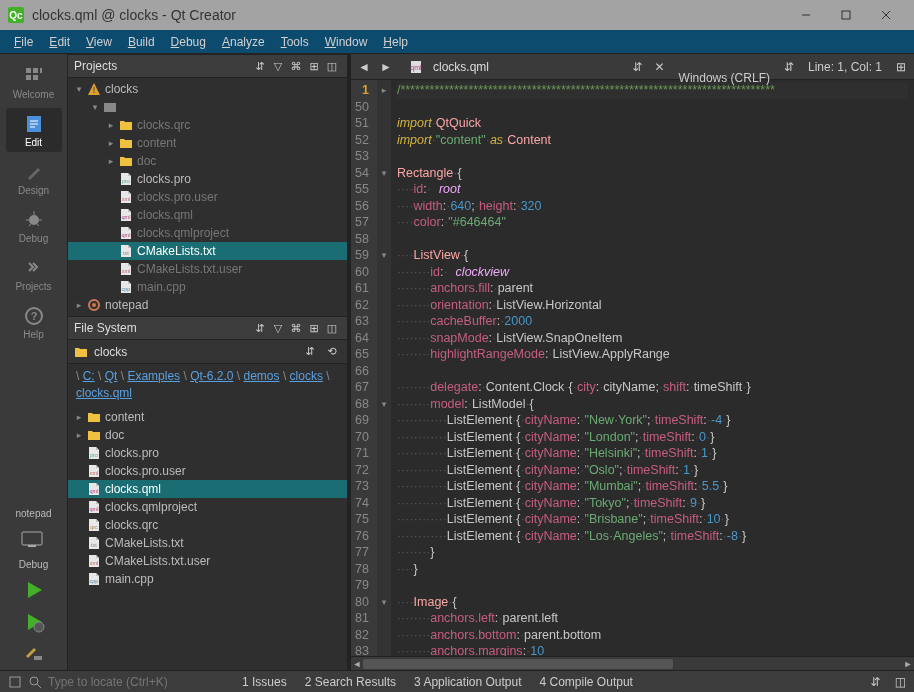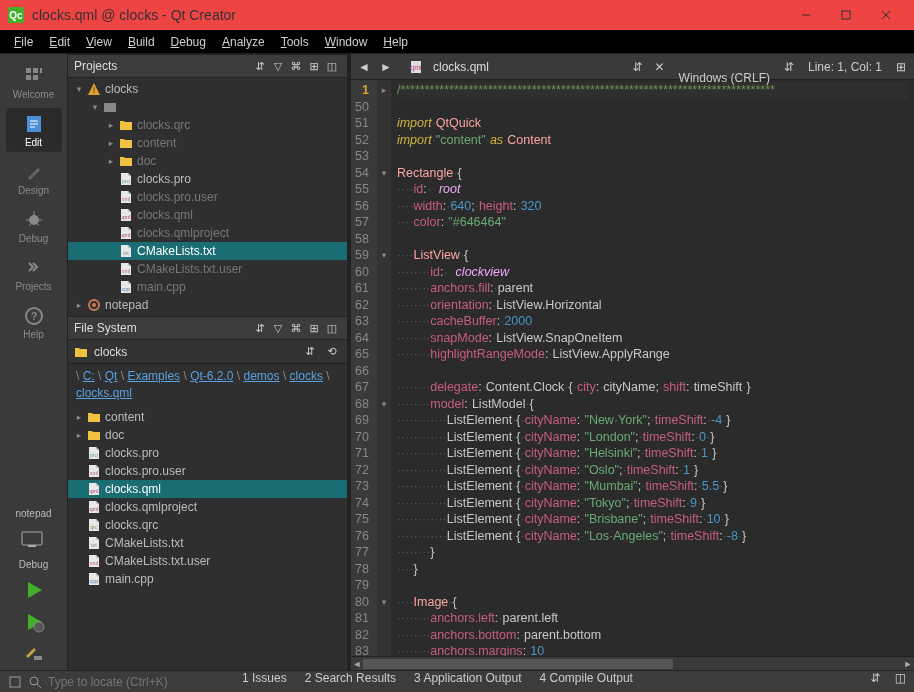--- a/index.html
+++ b/index.html
@@ -1,23 +1,23 @@
 <!DOCTYPE html>
 <html><head>
 <meta charset="utf-8">
 <style>
 * { margin: 0; padding: 0; box-sizing: border-box; font-family: "Segoe UI", sans-serif; }
 body { width: 914px; height: 692px; background: #2b2b2b; color: #bdbdbd; overflow: hidden; font-size: 12px; }
 
-.titlebar { height: 30px; background: #ef4444; display: flex; align-items: center; padding: 0 8px; color: #333; }
+.titlebar { height: 30px; background: #a3a3a3; display: flex; align-items: center; padding: 0 8px; color: #333; }
 .titlebar .icon { width: 16px; height: 16px; background: #43b02a; color: #fff; display: flex; align-items: center; justify-content: center; font-size: 10px; font-weight: bold; margin-right: 8px; border-radius: 2px; }
 .titlebar .title { flex: 1; font-size: 14px; }
 .titlebar .winbtn { width: 40px; height: 30px; display: flex; align-items: center; justify-content: center; cursor: pointer; }
 
-.menubar { height: 24px; background: #000000; display: flex; align-items: center; padding: 0 6px; border-bottom: 1px solid #222; }
+.menubar { height: 24px; background: #0c4a6e; display: flex; align-items: center; padding: 0 6px; border-bottom: 1px solid #222; }
 .menubar .item { padding: 3px 8px; cursor: pointer; color: #d0d0d0; }
 .menubar .item .ul { text-decoration: underline; }
 
 .body { display: flex; height: calc(100% - 30px - 24px - 22px); }
 
 .leftbar { width: 68px; background: #3a3a3a; display: flex; flex-direction: column; align-items: center; border-right: 1px solid #222; padding-top:4px;}
 .leftbar .modebtn { width: 56px; height: 44px; display: flex; flex-direction: column; align-items: center; justify-content: center; margin: 2px 0; cursor: pointer; border-radius: 3px; gap:2px; color:#8a8a8a;}
 .leftbar .modebtn.active { background: #2b2b2b; color:#fff;}
 .leftbar .modebtn .ico { width: 22px; height: 22px; display:flex; align-items:center; justify-content:center;}
 .leftbar .modebtn .lbl { font-size: 10px; }
@@ -69,21 +69,21 @@
 .id { color: #f0abfc; font-style:italic;margin-left:8px;}
 .dot { color: #555; }
 .cmt { color: #6a9955; }
 .cursor-line { background: rgba(255,255,255,0.02);}
 
 .hscroll { height:14px; background:#3a3a3a; border-top:1px solid #222; position:relative;}
 .hscroll .thumb{ position:absolute; left:12px; top:2px; height:10px; width:55%; background:#555; border-radius:2px;}
 .hscroll .arr{ position:absolute; top:0; width:12px; height:14px; display:flex; align-items:center; justify-content:center; color:#aaa; font-size:9px;}
 .hscroll .arr.l{left:0;} .hscroll .arr.r{right:0;}
 
-.statusbar { height: 22px; background: #3c3c3c; display: flex; padding: 0 8px; border-top: 1px solid #222; font-size:12px; gap:14px;}
+.statusbar { height: 22px; background: #3c3c3c; display: flex; align-items: center; padding: 0 8px; border-top: 1px solid #222; font-size:12px; gap:14px;}
 .statusbar .loc { flex: 0 0 220px; display:flex; align-items:center; gap:6px;}
 .statusbar .loc input { background: transparent; border: none; color: #999; font-size: 12px; outline: none; width:180px;}
 .statusbar .pane { color: #ccc; cursor: pointer; }
 
 .fsbar{ height:24px; background:#333; display:flex; align-items:center; padding:0 6px; gap:4px; border-bottom:1px solid #222;}
 .fsbar .ico{width:16px; display:inline-flex;}
 .fsbar .lbl{flex:1; color:#ddd;}
 .fsbar .btn{width:18px; height:18px; display:flex; align-items:center; justify-content:center; color:#ccc; font-size:11px;}
 
 svg { display:block;}

